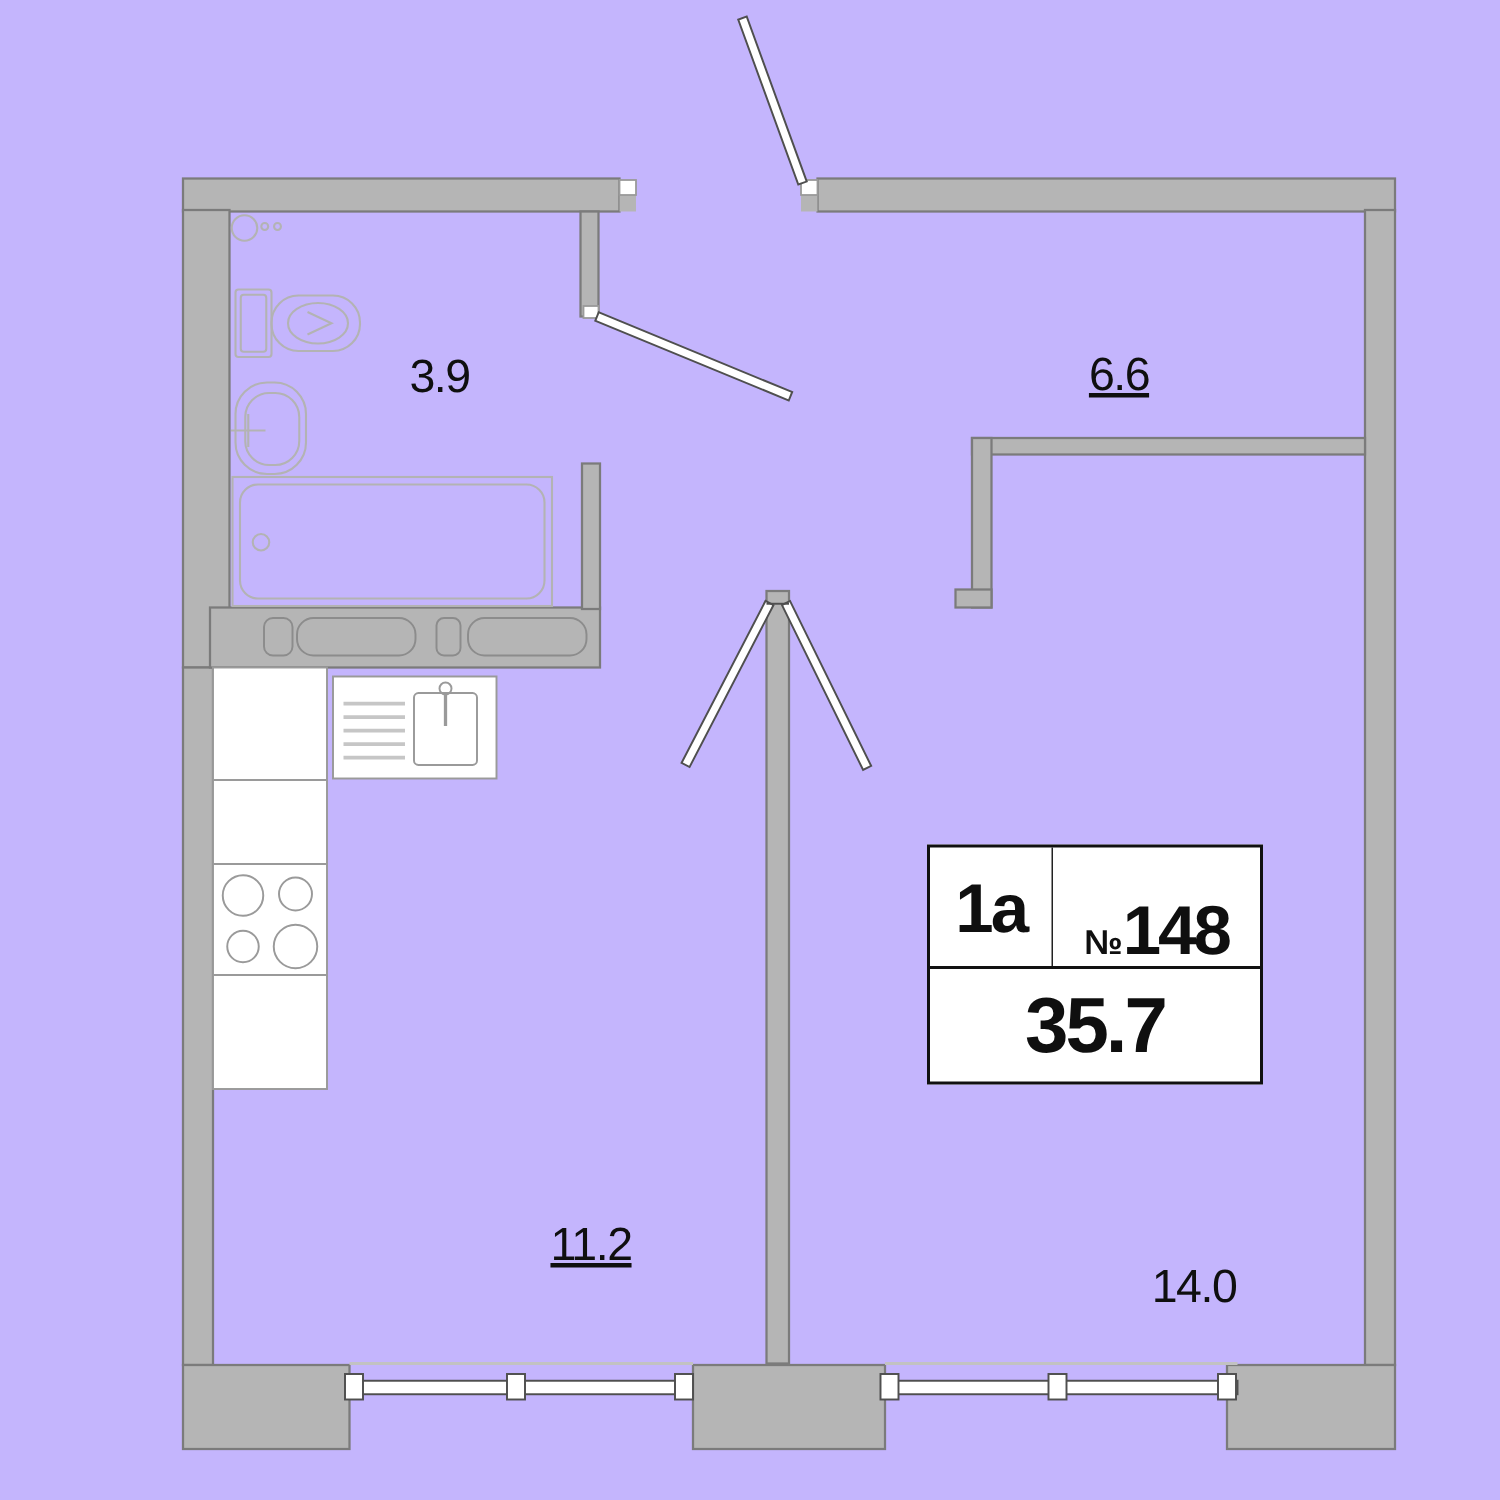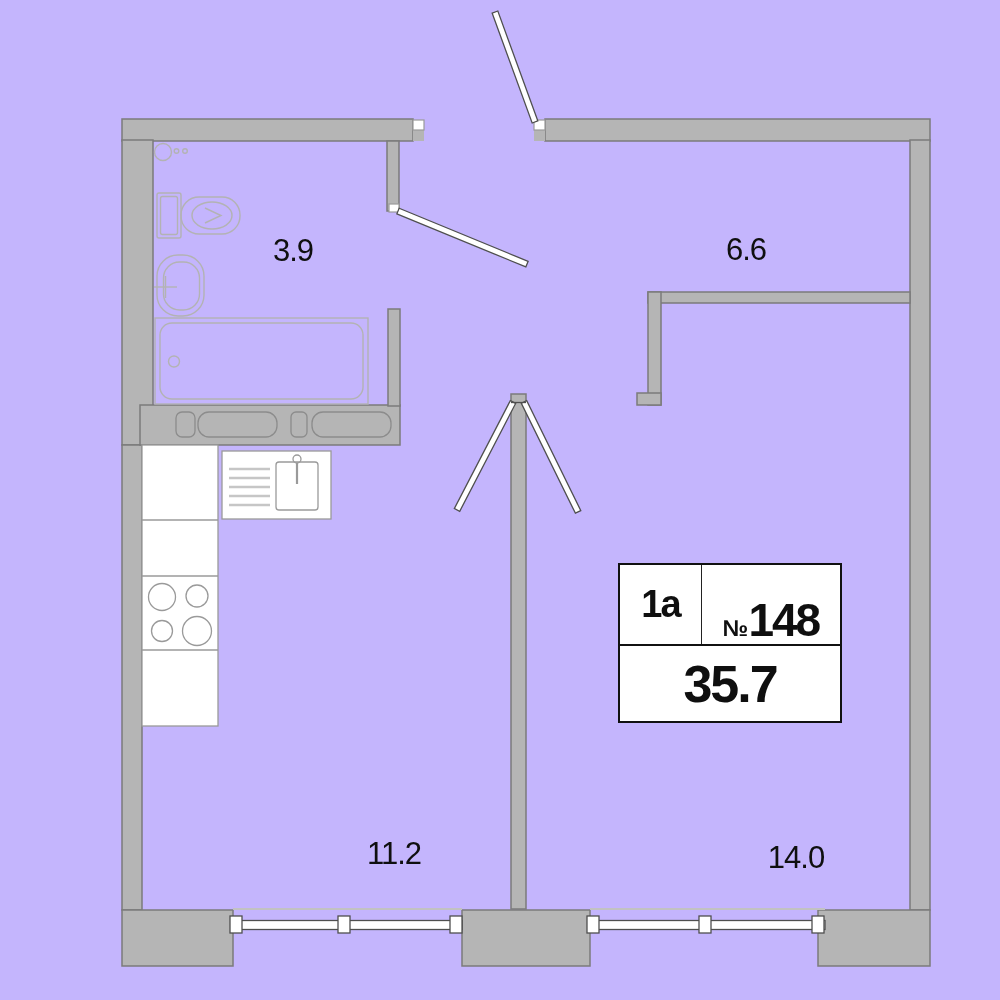--- a/index.html
+++ b/index.html
@@ -24,21 +24,21 @@
   .room-label{position:absolute;transform:translate(-50%,-50%);
     font-size:31px;letter-spacing:-1px;color:#0f0f0f;white-space:nowrap;}
 
   
   .info-box{position:absolute;left:618px;top:563px;width:224px;height:160px;
     border:2.5px solid #111;background:#fff;box-sizing:border-box;
     display:flex;flex-direction:column;color:#0f0f0f;}
   .info-top{display:flex;height:81px;border-bottom:2.5px solid #111;box-sizing:border-box;}
   .info-cell-type{width:82px;border-right:1.5px solid #222;box-sizing:border-box;
     display:flex;align-items:center;justify-content:center;
-    font-size:38px;font-weight:bold;letter-spacing:-2px;}
+    font-size:46px;font-weight:bold;letter-spacing:-2px;}
   .info-cell-number{flex:1;display:flex;align-items:center;justify-content:center;}
   .info-cell-number .baseline{display:flex;align-items:baseline;}
   .num-sign{font-size:23px;font-weight:bold;}
   .num-value{font-size:46px;font-weight:bold;letter-spacing:-2px;margin-top:31px;}
   .info-area{flex:1;display:flex;align-items:center;justify-content:center;
     font-size:52px;font-weight:bold;letter-spacing:-2px;}
 </style>
 </head>
 <body>
 
@@ -145,22 +145,22 @@
         <line class="drain" x1="229" y1="496" x2="270" y2="496"></line>
         <line class="drain" x1="229" y1="505" x2="270" y2="505"></line>
         <rect class="kit" x="276" y="462" width="42" height="48" rx="3"></rect>
         <circle class="kitline" cx="297" cy="459" r="4"></circle>
         <line class="kitline" x1="297" y1="463" x2="297" y2="484" style="stroke-width:2.2"></line>
       </g>
     </g>
   </svg>
 
   <div class="room-label" style="left:293px;top:251px;">3.9</div>
-  <div class="room-label" style="left:746px;top:250px;">6.6</div>
-  <div class="room-label" style="left:394px;top:854px;">11.2</div>
+  <div class="room-label" style="left:746px;top:250px;text-decoration:underline;">6.6</div>
+  <div class="room-label" style="left:394px;top:830px;text-decoration:underline;">11.2</div>
   <div class="room-label" style="left:796px;top:858px;text-align:right;">14.0</div>
 
   <div class="info-box">
     <div class="info-top">
       <div class="info-cell-type">1a</div>
       <div class="info-cell-number">
         <span class="baseline">
           <span class="num-sign">№</span>
             <span class="num-value">148</span>
         </span>

